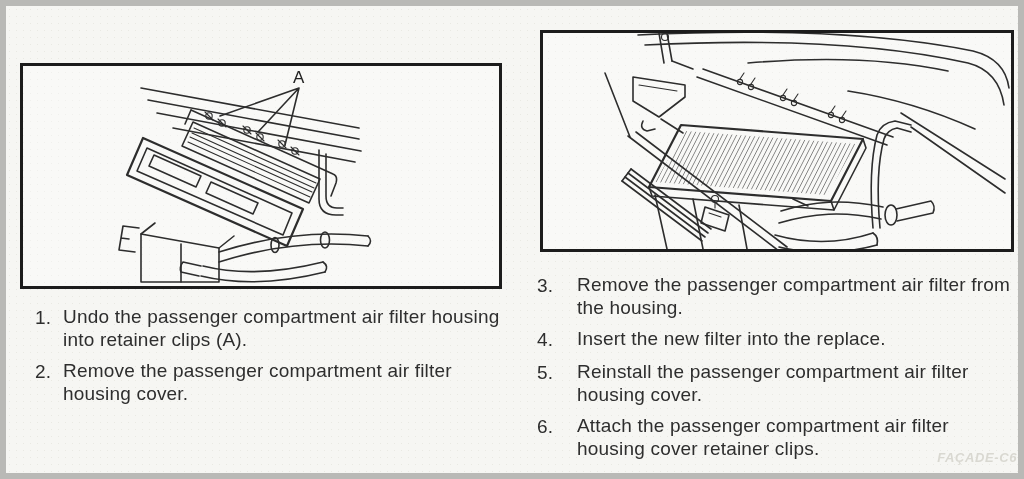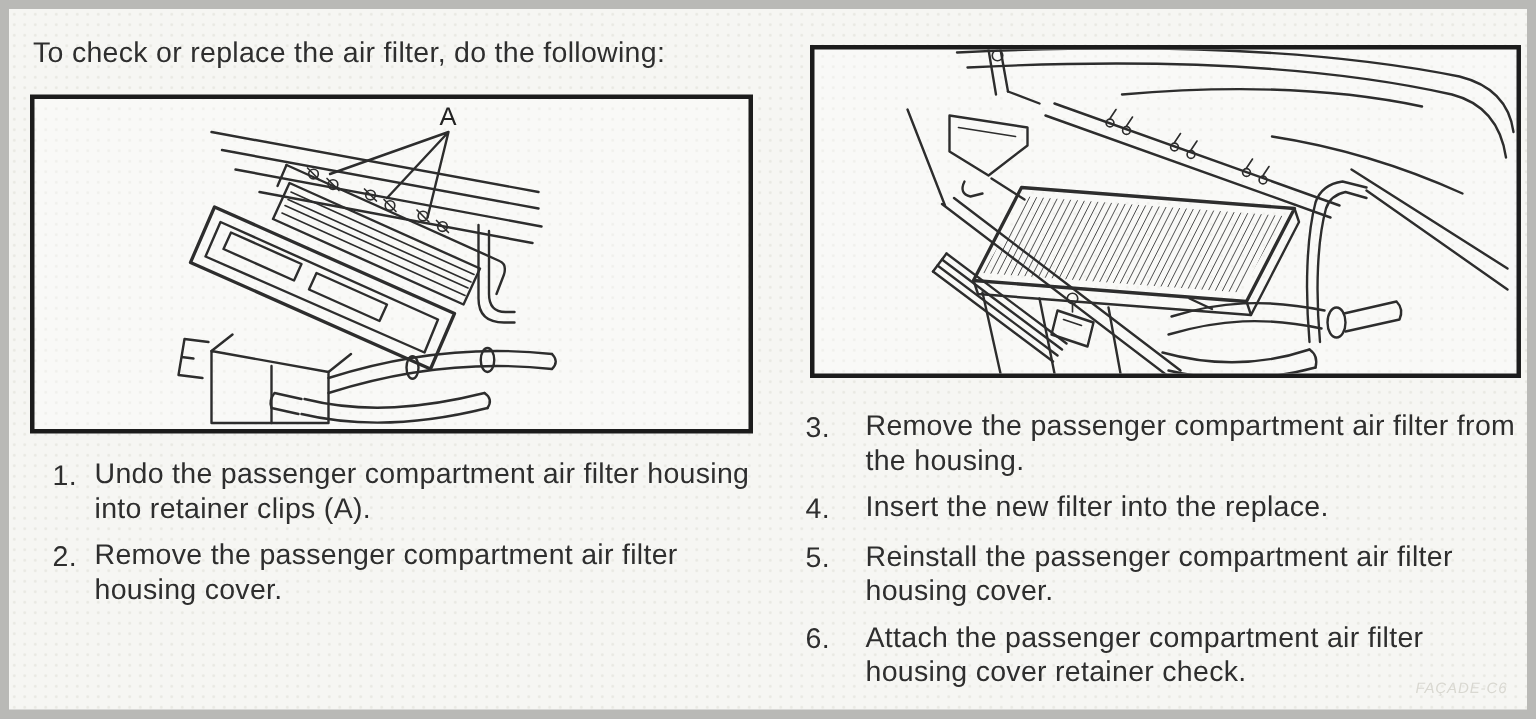--- a/index.html
+++ b/index.html
@@ -30,35 +30,34 @@
   .step .num{
     flex:0 0 auto;font-size:19px;line-height:25px;letter-spacing:.2px;
   }
   .steps.left .num{width:28px;}
   .steps.right .num{width:40px;}
   .step .txt{
     font-size:19px;line-height:23px;letter-spacing:.2px;
     width:438px;
   }
   .watermark{
-    position:absolute;right:13px;bottom:8px;
-    font-size:10px;font-style:italic;font-weight:normal;
+    position:absolute;right:1px;bottom:8px;
+    font-size:13px;font-style:italic;font-weight:bold;
     color:#d9d8d1;letter-spacing:.6px;
   }
   .art{stroke:#2d2d2d;fill:none;stroke-width:1.6;stroke-linecap:round;stroke-linejoin:round;}
   .art-thick{stroke:#2d2d2d;fill:none;stroke-width:2.2;stroke-linecap:round;stroke-linejoin:round;}
   .art-thin{stroke:#2d2d2d;fill:none;stroke-width:1.1;stroke-linecap:round;stroke-linejoin:round;}
   .callout{fill:#222;font-family:"Liberation Sans","DejaVu Sans",sans-serif;font-size:17px;}
 </style>
 </head>
 <body>
 
 <div class="canvas">
 
-  <div class="intro">To check or replace the air filter, do the following:</div>
 
   <div class="figbox left">
     <svg width="476" height="220" viewBox="0 0 476 220">
 
       <g class="art">
         <path d="M118 22 L336 62"></path>
         <path d="M125 34 L336 73"></path>
         <path d="M134 47 L338 85"></path>
         <path d="M150 62 L332 96"></path>
       </g>
@@ -237,19 +236,19 @@
     <div class="step">
       <span class="num">4.</span>
       <span class="txt">Insert the new filter into the replace.</span>
     </div>
     <div class="step">
       <span class="num">5.</span>
       <span class="txt">Reinstall the passenger compartment air filter housing cover.</span>
     </div>
     <div class="step">
       <span class="num">6.</span>
-      <span class="txt">Attach the passenger compartment air filter housing cover retainer check.</span>
+      <span class="txt">Attach the passenger compartment air filter housing cover retainer clips.</span>
     </div>
   </div>
 
   <div class="watermark">FAÇADE-C6</div>
 
 </div>
 
 </body></html>

